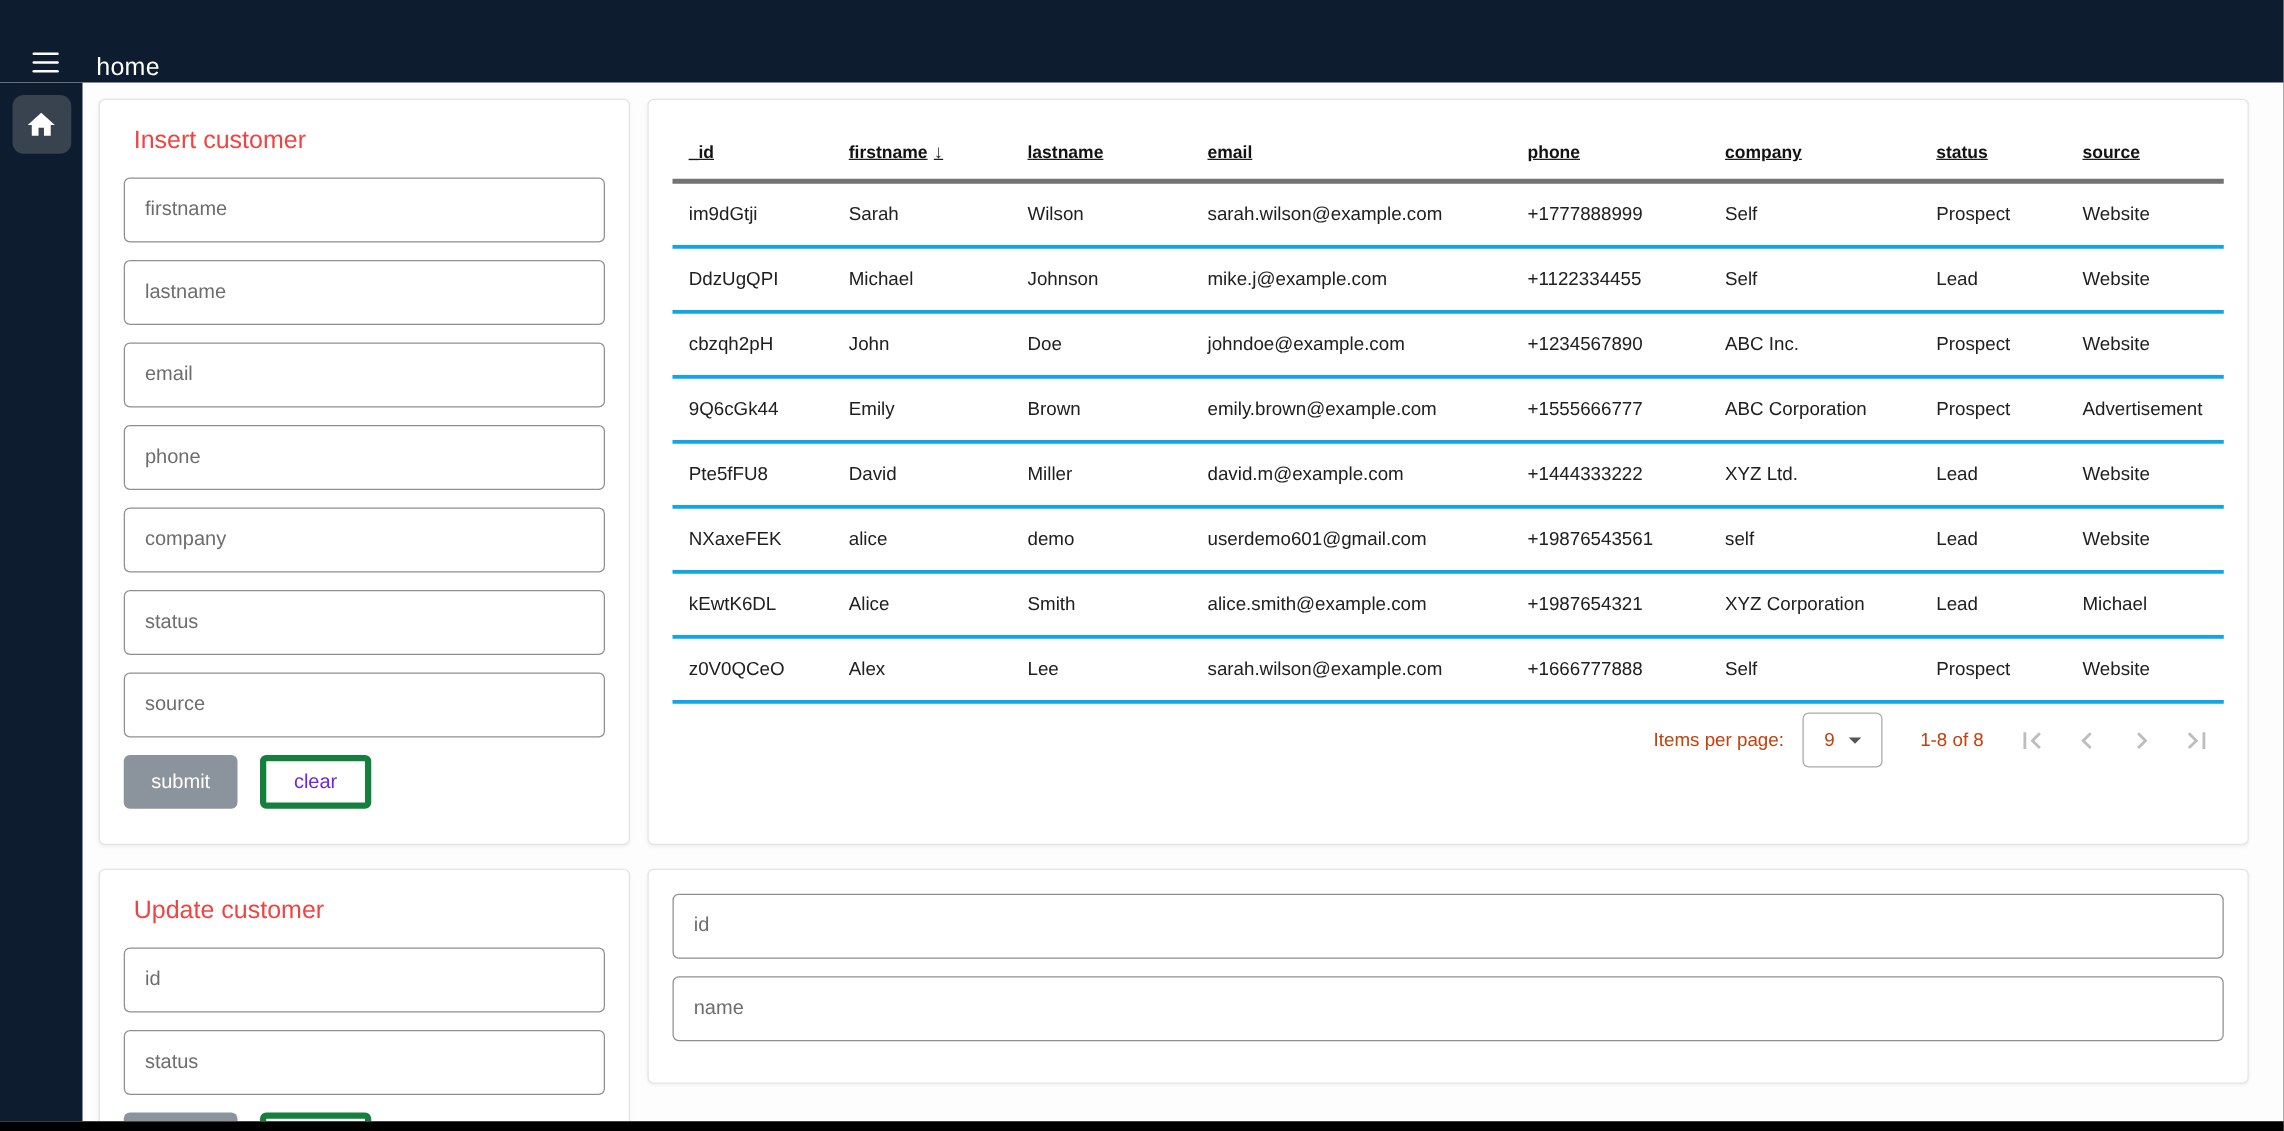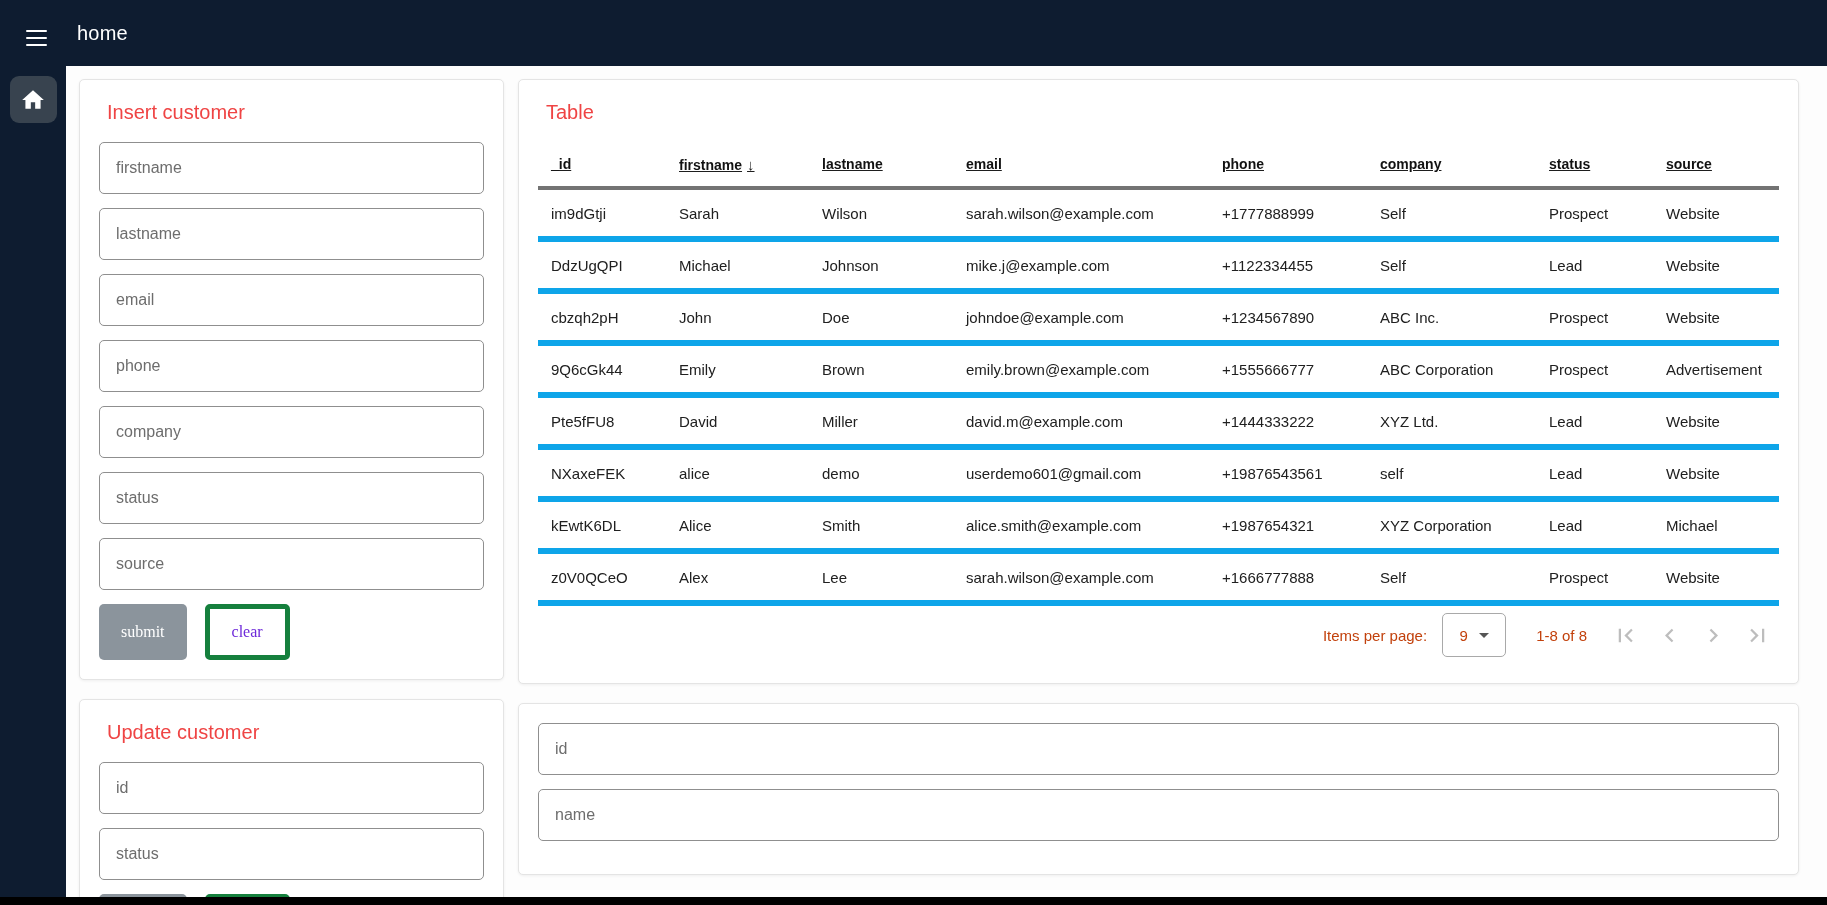--- a/index.html
+++ b/index.html
@@ -14,21 +14,21 @@
   .window {
     width: 1827px; height: 897px;
     background: var(--page-bg, #fdfdfd);
     display: flex; flex-direction: column;
     overflow: hidden;
   }
   
   .topbar {
     height: 66px; flex-shrink: 0;
     background: var(--header-bg, #0e1c30);
-    display: flex; align-items: center;
+    display: flex; align-items: flex-end;
     padding: 0 18px; gap: 22px;
   }
   .menu-btn { background: transparent; border: none; padding: 8px; cursor: pointer; }
   .hamburger { display: inline-flex; flex-direction: column; gap: 4.5px; }
   .hamburger i { width: 21px; height: 2.5px; background: #fff; border-radius: 1px; display: block; }
   .app-title { color: #fff; font-size: 20px; letter-spacing: .2px; }
   
   .shell { flex: 1; display: flex; overflow: hidden; }
   .sidebar {
     width: 66px; flex-shrink: 0;
@@ -69,33 +69,33 @@
   .field {
     display: block; width: 100%; height: 52px;
     border: 1px solid #8f8f8f; border-radius: 5px;
     padding: 0 16px; font-size: 16px; color: #1c1c1c;
     background: #fff; margin-bottom: 14px; outline: none;
     font-family: inherit;
   }
   .field::placeholder { color: #6d6d6d; }
   .btn-row { display: flex; gap: 18px; margin-top: 2px; }
   .btn {
-    height: 56px; border-radius: 5px; font-size: 16px;
-    padding: 0 22px; cursor: pointer; font-family: Liberation Serif, serif;
+    height: 43px; border-radius: 5px; font-size: 16px;
+    padding: 0 22px; cursor: pointer; font-family: Liberation Sans, sans-serif;
   }
   .btn.primary { background: var(--submit-button-bg, #8b949c); color: #fff; border: none; }
   .btn.outline { background: #fff; color: #6d28d9; border: 5px solid #15803d; }
   
   .trow {
     display: grid;
     grid-template-columns: 128px 143px 144px 256px 158px 169px 117px minmax(90px, 1fr);
     align-items: center;
   }
   .thead { height: 48px; border-bottom: 4px solid #737373; text-decoration: underline; }
-  .drow  { height: 52px; border-bottom: 6px solid #0ea5e9; }
+  .drow  { height: 52px; border-bottom: 3px solid #0ea5e9; }
   .cell {
     padding-left: 13px; padding-right: 8px;
     white-space: nowrap; overflow: hidden; text-overflow: ellipsis;
     font-size: 15px; color: #202020;
   }
   .th { font-size: 14px; font-weight: 700; color: #121212; cursor: pointer; }
   .sort { font-size: 15px; font-weight: 400; margin-left: 5px; color: #2a2a2a; }
   
   .paginator {
     height: 58px; display: flex; align-items: center; justify-content: flex-end;
@@ -172,21 +172,20 @@
             <button class="btn primary">submit</button>
             <button class="btn outline">clear</button>
           </div>
         </section>
 
       </div>
 
       <div class="col right">
 
         <section class="card tall">
-          <h2>Table</h2>
 
           <div class="trow thead">
             <div class="cell th">_id</div>
             <div class="cell th">
               <span>firstname</span><span class="sort">↓</span>
             </div>
             <div class="cell th">lastname</div>
             <div class="cell th">email</div>
             <div class="cell th">phone</div>
             <div class="cell th">company</div>

